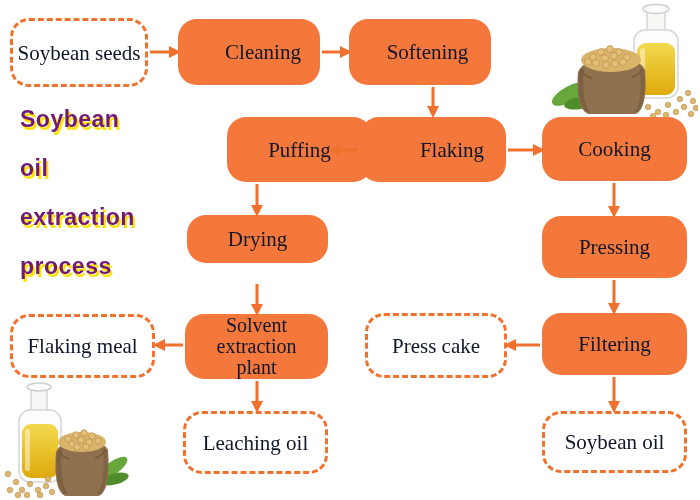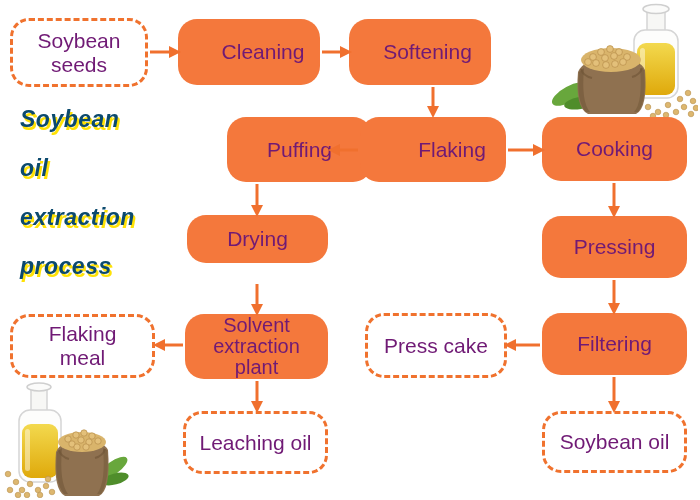--- a/index.html
+++ b/index.html
@@ -3,30 +3,30 @@
 <meta charset="utf-8">
 <style>
   html,body{margin:0;padding:0;background:#ffffff;}
   #canvas{
     position:relative;width:700px;height:500px;background:#ffffff;
     font-family:"Liberation Sans",sans-serif;overflow:hidden;
   }
   .node{
     position:absolute;display:flex;align-items:center;justify-content:center;
     text-align:center;border-radius:19px;font-size:21px;line-height:24px;
-    color:#701a75;box-sizing:border-box;
+    color:#0f172a;box-sizing:border-box;font-family:Liberation Serif, serif;
   }
   .solid{background:#F4783C;}
   .dashed{background:#ffffff;border:3px dashed #F0722E;}
   .tight{font-size:20px;line-height:21px;}
   #arrow-layer{position:absolute;left:0;top:0;width:700px;height:500px;pointer-events:none;}
   #arrow-layer line{stroke:#F0702E;stroke-width:3;}
   .title{
     position:absolute;left:20px;top:106px;
-    font-size:23px;font-weight:bold;font-style:italic;color:#0c4a6e;
+    font-size:23px;font-weight:bold;color:#701a75;
     text-shadow:2px 3px 0 #FFE205;letter-spacing:0.5px;
   }
   .title div{height:23px;margin-bottom:26px;}
   .photo{position:absolute;}
 </style>
 </head>
 <body>
 
 <div id="canvas">
 

